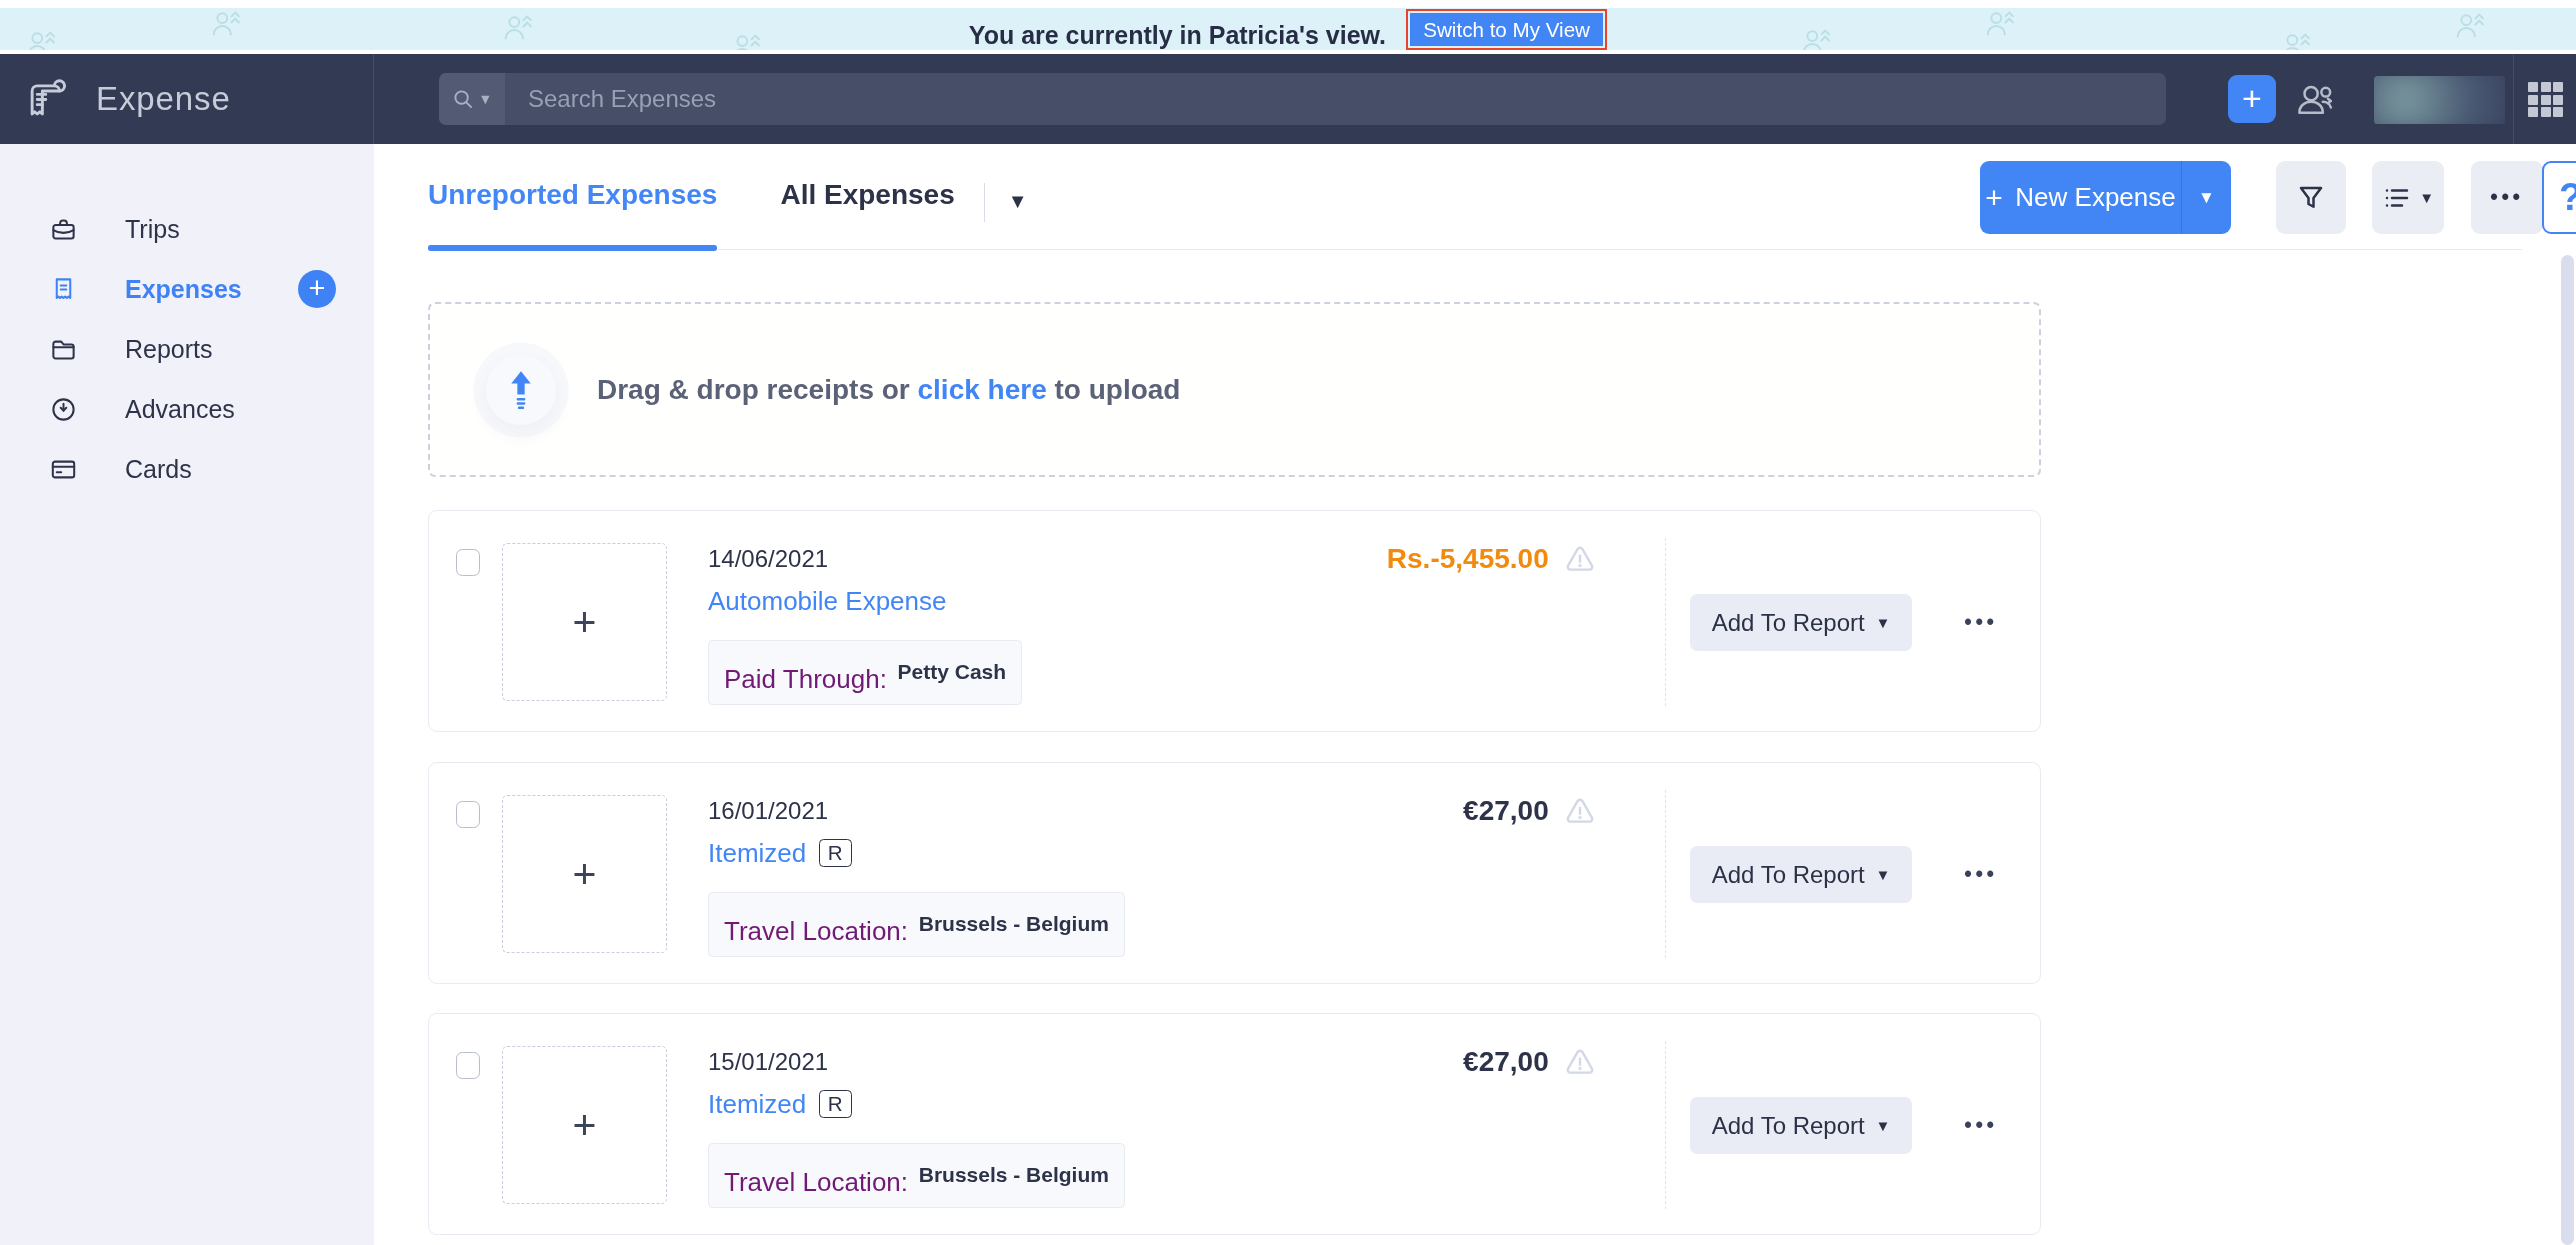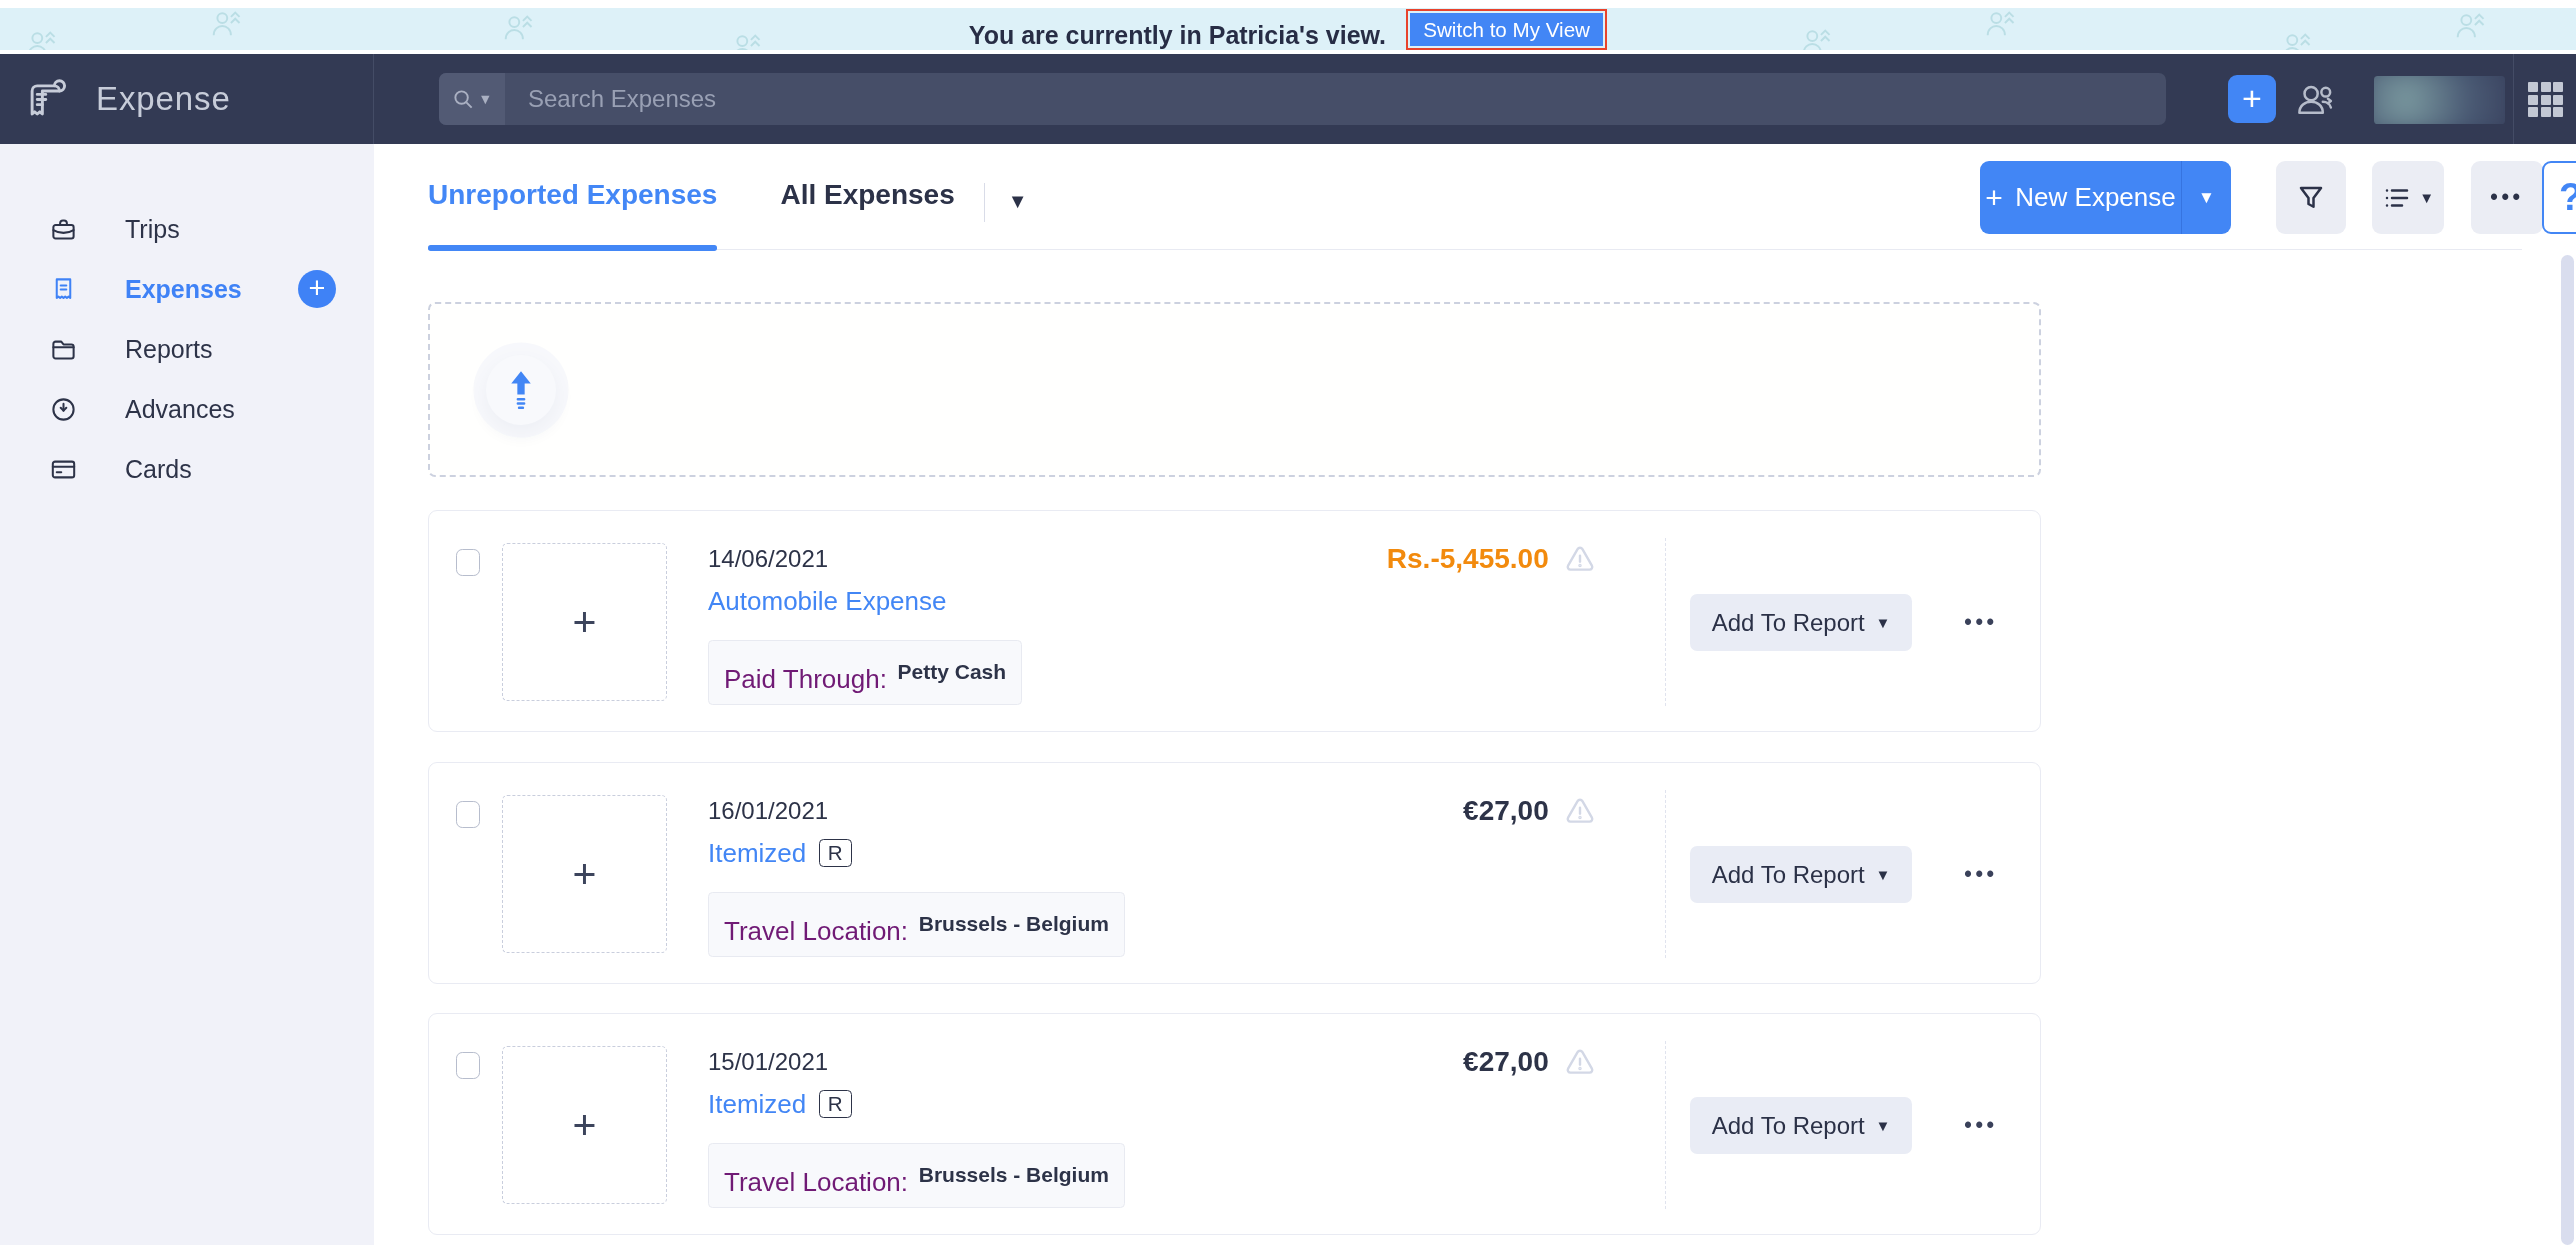--- a/index.html
+++ b/index.html
@@ -272,20 +272,25 @@
 
   <button class="btn-help">?</button>
 
   <div class="dropzone">
     <div class="drop-circle">
       <svg width="30" height="39" viewBox="0 0 24 32">
           <path d="M12 1l8 10h-5v9h-6v-9H4z" fill="#4286f5"></path>
           <path d="M9.5 24h5M9.5 27.5h5M10.5 31h3" stroke="#4286f5" stroke-width="2.2" stroke-linecap="round"></path>
         </svg>
     </div>
+    <div class="drop-text">
+      <span>Drag &amp; drop receipts or</span>
+      <span class="drop-link">click here</span>
+      <span>to upload</span>
+    </div>
   </div>
 
   <section class="card r0">
     <div class="chk"></div>
     <div class="receipt-box">
         <span>+</span>
       </div>
     <div class="card-col">
       <span class="card-date">14/06/2021</span>
       <div class="title-row">

